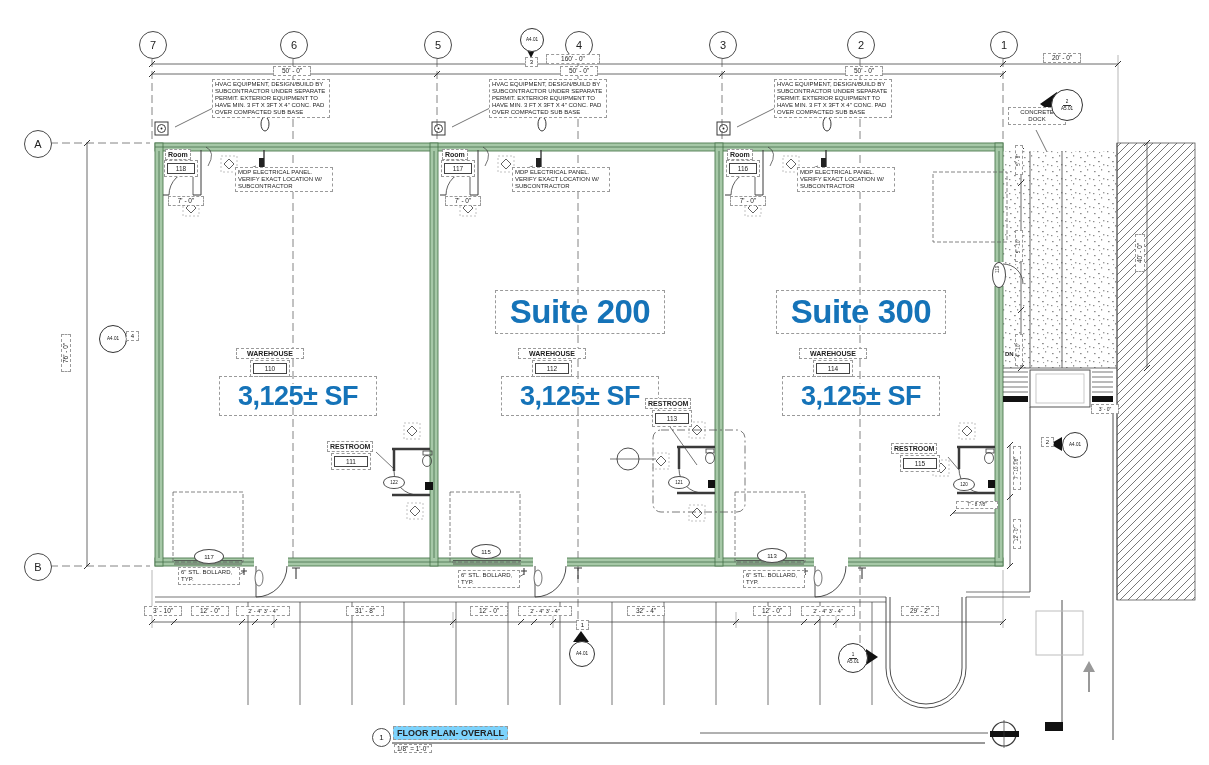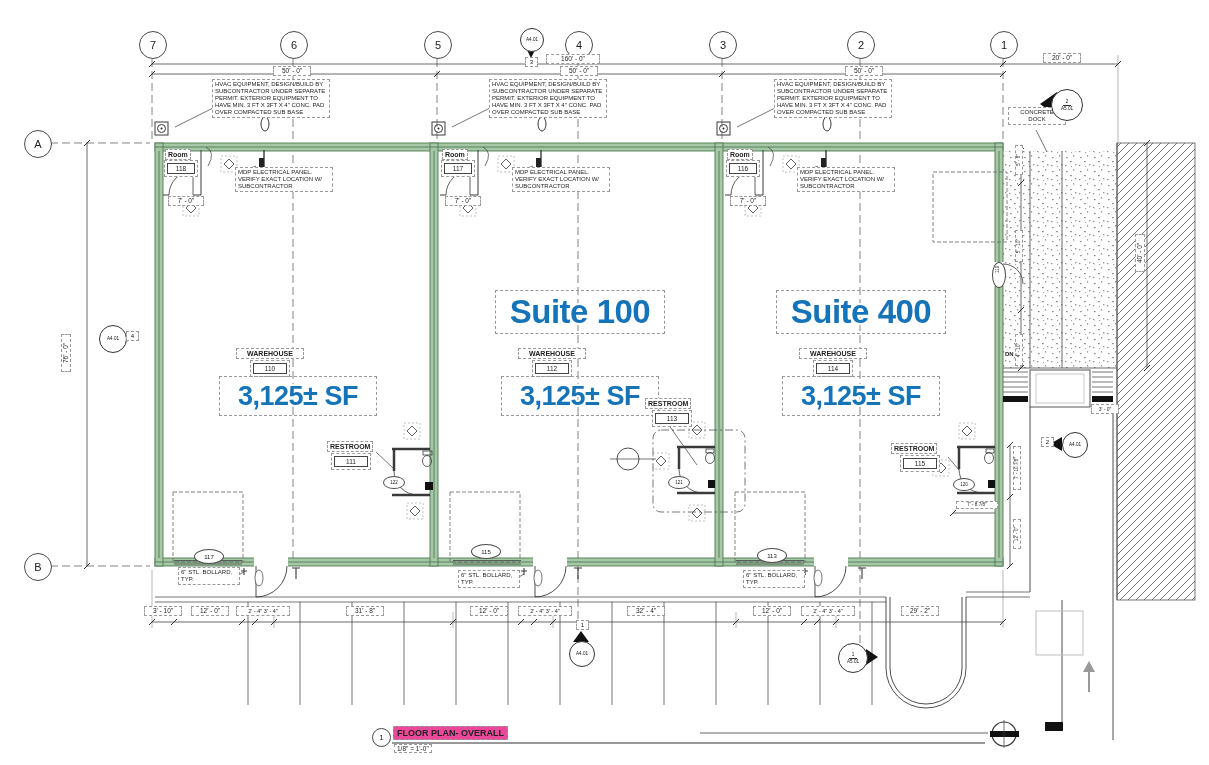--- a/index.html
+++ b/index.html
@@ -31,21 +31,21 @@
     font-size:27px;line-height:38px;height:38px;}
   .whlbl{position:absolute;border:1px dashed #9a9a9a;background:#fff;font-size:7px;
     font-weight:bold;text-align:center;line-height:9px;}
   .mcirc{position:absolute;border:1px solid #333;border-radius:50%;background:#fff;
     display:flex;flex-direction:column;align-items:center;justify-content:center;
     font-size:4.6px;line-height:6px;color:#111;}
   .mcirc .mtop{border-bottom:1px solid #333;padding:0 3px;}
   .nbox{position:absolute;border:1px dashed #9a9a9a;background:#fff;font-size:6px;
     line-height:8px;text-align:center;color:#111;}
   .vtitle{position:absolute;font-size:9px;font-weight:bold;border:1px dashed #9a9a9a;
-    padding:1px 3px;background:#ec4899;text-align:right;}
+    padding:1px 3px;background:#7dd3fc;text-align:right;}
   .vscale{position:absolute;font-size:6.5px;border:1px dashed #9a9a9a;padding:0 2px;
     background:#fff;}
 </style>
 </head>
 <body>
 
 <div class="canvas">
 
 <svg class="linework" width="1209" height="765" viewBox="0 0 1209 765">
   <defs>
@@ -323,42 +323,42 @@
 <div class="oval" style="left:194px;top:549px;width:28px;height:13px">117</div>
 <div class="ann" style="left:178px;top:567px;width:56px">6" STL. BOLLARD, TYP.</div>
 
 <div class="ann" style="left:489px;top:79px;width:112px">HVAC EQUIPMENT, DESIGN/BUILD BY SUBCONTRACTOR UNDER SEPARATE PERMIT. EXTERIOR EQUIPMENT TO HAVE MIN. 3 FT X 3FT X 4" CONC. PAD OVER COMPACTED SUB BASE</div>
 <div class="roomlbl" style="left:442px;top:149px">Room</div>
 <div class="tagwrap" style="left:441px;top:160px">
       <div class="tagbox" style="width:26px">117</div>
     </div>
 <div class="dim" style="left:445px;top:196px;width:32px">7' - 0"</div>
 <div class="ann" style="left:512px;top:167px;width:92px">MDP ELECTRICAL PANEL. VERIFY EXACT LOCATION W/ SUBCONTRACTOR</div>
-<div class="title-box suite-big" style="left:495px;top:290px;width:168px">Suite 100</div>
+<div class="title-box suite-big" style="left:495px;top:290px;width:168px">Suite 200</div>
 <div class="whlbl" style="left:518px;top:348px;width:66px">WAREHOUSE</div>
 <div class="tagwrap" style="left:532px;top:360px">
       <div class="tagbox" style="width:32px">112</div>
     </div>
 <div class="area-box suite-big" style="left:501px;top:376px;width:156px">3,125± SF</div>
 <div class="ann" style="left:645px;top:398px;font-weight:bold;font-size:7px">RESTROOM</div>
 <div class="tagwrap" style="left:652px;top:410px">
       <div class="tagbox" style="width:32px">113</div>
     </div>
 <div class="oval" style="left:668px;top:476px;width:20px;height:11px;font-size:4.6px">121</div>
 <div class="oval" style="left:471px;top:544px;width:28px;height:13px">115</div>
 <div class="ann" style="left:458px;top:570px;width:56px">6" STL. BOLLARD, TYP.</div>
 
 <div class="ann" style="left:774px;top:79px;width:112px">HVAC EQUIPMENT, DESIGN/BUILD BY SUBCONTRACTOR UNDER SEPARATE PERMIT. EXTERIOR EQUIPMENT TO HAVE MIN. 3 FT X 3FT X 4" CONC. PAD OVER COMPACTED SUB BASE</div>
 <div class="roomlbl" style="left:727px;top:149px">Room</div>
 <div class="tagwrap" style="left:726px;top:160px">
       <div class="tagbox" style="width:26px">116</div>
     </div>
 <div class="dim" style="left:730px;top:196px;width:32px">7' - 0"</div>
 <div class="ann" style="left:797px;top:167px;width:92px">MDP ELECTRICAL PANEL. VERIFY EXACT LOCATION W/ SUBCONTRACTOR</div>
-<div class="title-box suite-big" style="left:776px;top:290px;width:168px">Suite 400</div>
+<div class="title-box suite-big" style="left:776px;top:290px;width:168px">Suite 300</div>
 <div class="whlbl" style="left:799px;top:348px;width:66px">WAREHOUSE</div>
 <div class="tagwrap" style="left:813px;top:360px">
       <div class="tagbox" style="width:32px">114</div>
     </div>
 <div class="area-box suite-big" style="left:782px;top:376px;width:156px">3,125± SF</div>
 <div class="ann" style="left:891px;top:443px;font-weight:bold;font-size:7px">RESTROOM</div>
 <div class="tagwrap" style="left:900px;top:455px">
       <div class="tagbox" style="width:32px">115</div>
     </div>
 <div class="oval" style="left:953px;top:478px;width:20px;height:11px;font-size:4.6px">120</div>

